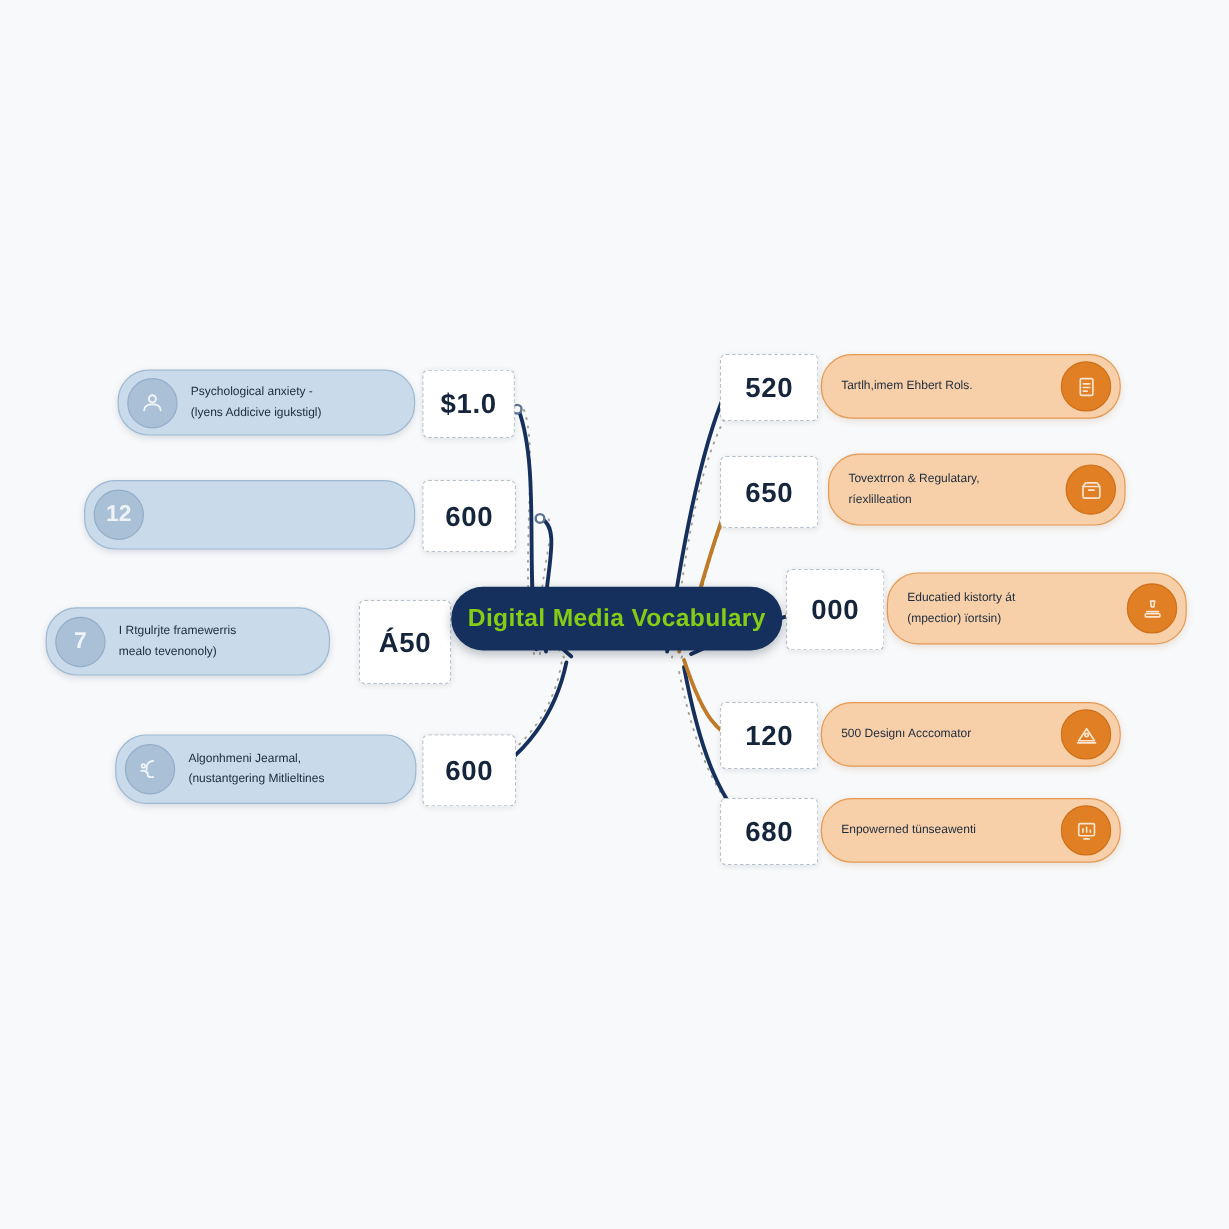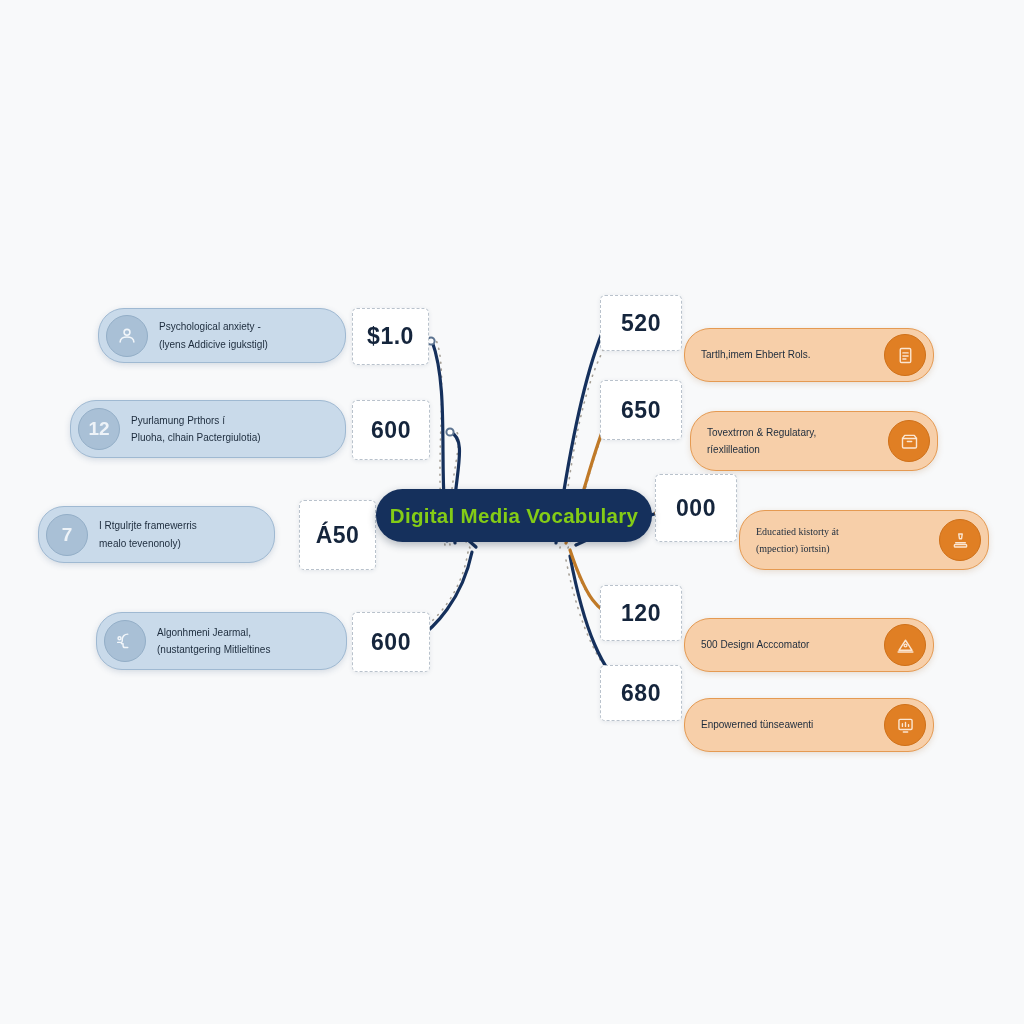--- a/index.html
+++ b/index.html
@@ -62,21 +62,20 @@
     padding-left: 7px;
     padding-right: 14px;
   }
   .pill.right {
     background: #f7cfa9;
     border: 1.5px solid #e59a52;
     box-shadow: 0 2px 6px rgba(150,90,30,0.17);
     padding-left: 16px;
     padding-right: 7px;
     justify-content: space-between;
-    margin-top: 33px;
   }
   .pill .ptext {
     font-size: 10px;
     line-height: 17.5px;
     color: #1c2b3c;
     white-space: pre-line;
   }
   .pill.left .ptext { margin-left: 11px; }
   .pill.right .ptext { margin-right: 10px; }
 
@@ -192,22 +191,20 @@
 (lyens Addicive igukstigl)</span>
   </div>
   <div class="badge" style="left:352px; top:308px; width:75px; height:55px;">
     <span class="bnum">$1.0</span>
   </div>
 
   <div class="pill left" style="left:70px; top:400px; width:276px; height:58px;">
     <span class="icon-circle">
       <span class="num">12</span>
     </span>
-    <span class="ptext">Pyurlamung Prthors í
-Pluoha, clhain Pactergiulotia)</span>
   </div>
   <div class="badge" style="left:352px; top:400px; width:76px; height:58px;">
     <span class="bnum">600</span>
   </div>
 
   <div class="pill left" style="left:38px; top:506px; width:237px; height:57px;">
     <span class="icon-circle">
       <span class="num">7</span>
     </span>
     <span class="ptext">I Rtgulrjte framewerris
@@ -256,21 +253,21 @@
         <path d="M4 8.5h16v9.5a1.5 1.5 0 0 1-1.5 1.5h-13A1.5 1.5 0 0 1 4 18z"></path>
         <path d="M4 8.5 6.5 5h11L20 8.5" stroke-linejoin="round"></path>
         <path d="M9.5 12h5" stroke-linecap="round"></path>
       </svg>
     </span>
   </div>
 
   <div class="badge" style="left:655px; top:474px; width:80px; height:66px;">
     <span class="bnum">000</span>
   </div>
-  <div class="pill right" style="left:739px; top:477px; width:250px; height:60px;font-family:Liberation Serif, serif;">
+  <div class="pill right" style="left:739px; top:477px; width:250px; height:60px;">
     <span class="ptext">Educatied kistorty át
 (mpectior) ïortsin)</span>
     <span class="icon-circle">
       <svg width="21" height="21" viewBox="0 0 24 24" fill="none" stroke="currentColor" stroke-width="1.6">
         <path d="M10 4.5h4l-.8 5.5h-2.4z" stroke-linejoin="round"></path>
         <path d="M6.5 14.5h11" stroke-linecap="round"></path>
         <rect x="5" y="16.5" width="14" height="3" rx="1"></rect>
       </svg>
     </span>
   </div>

